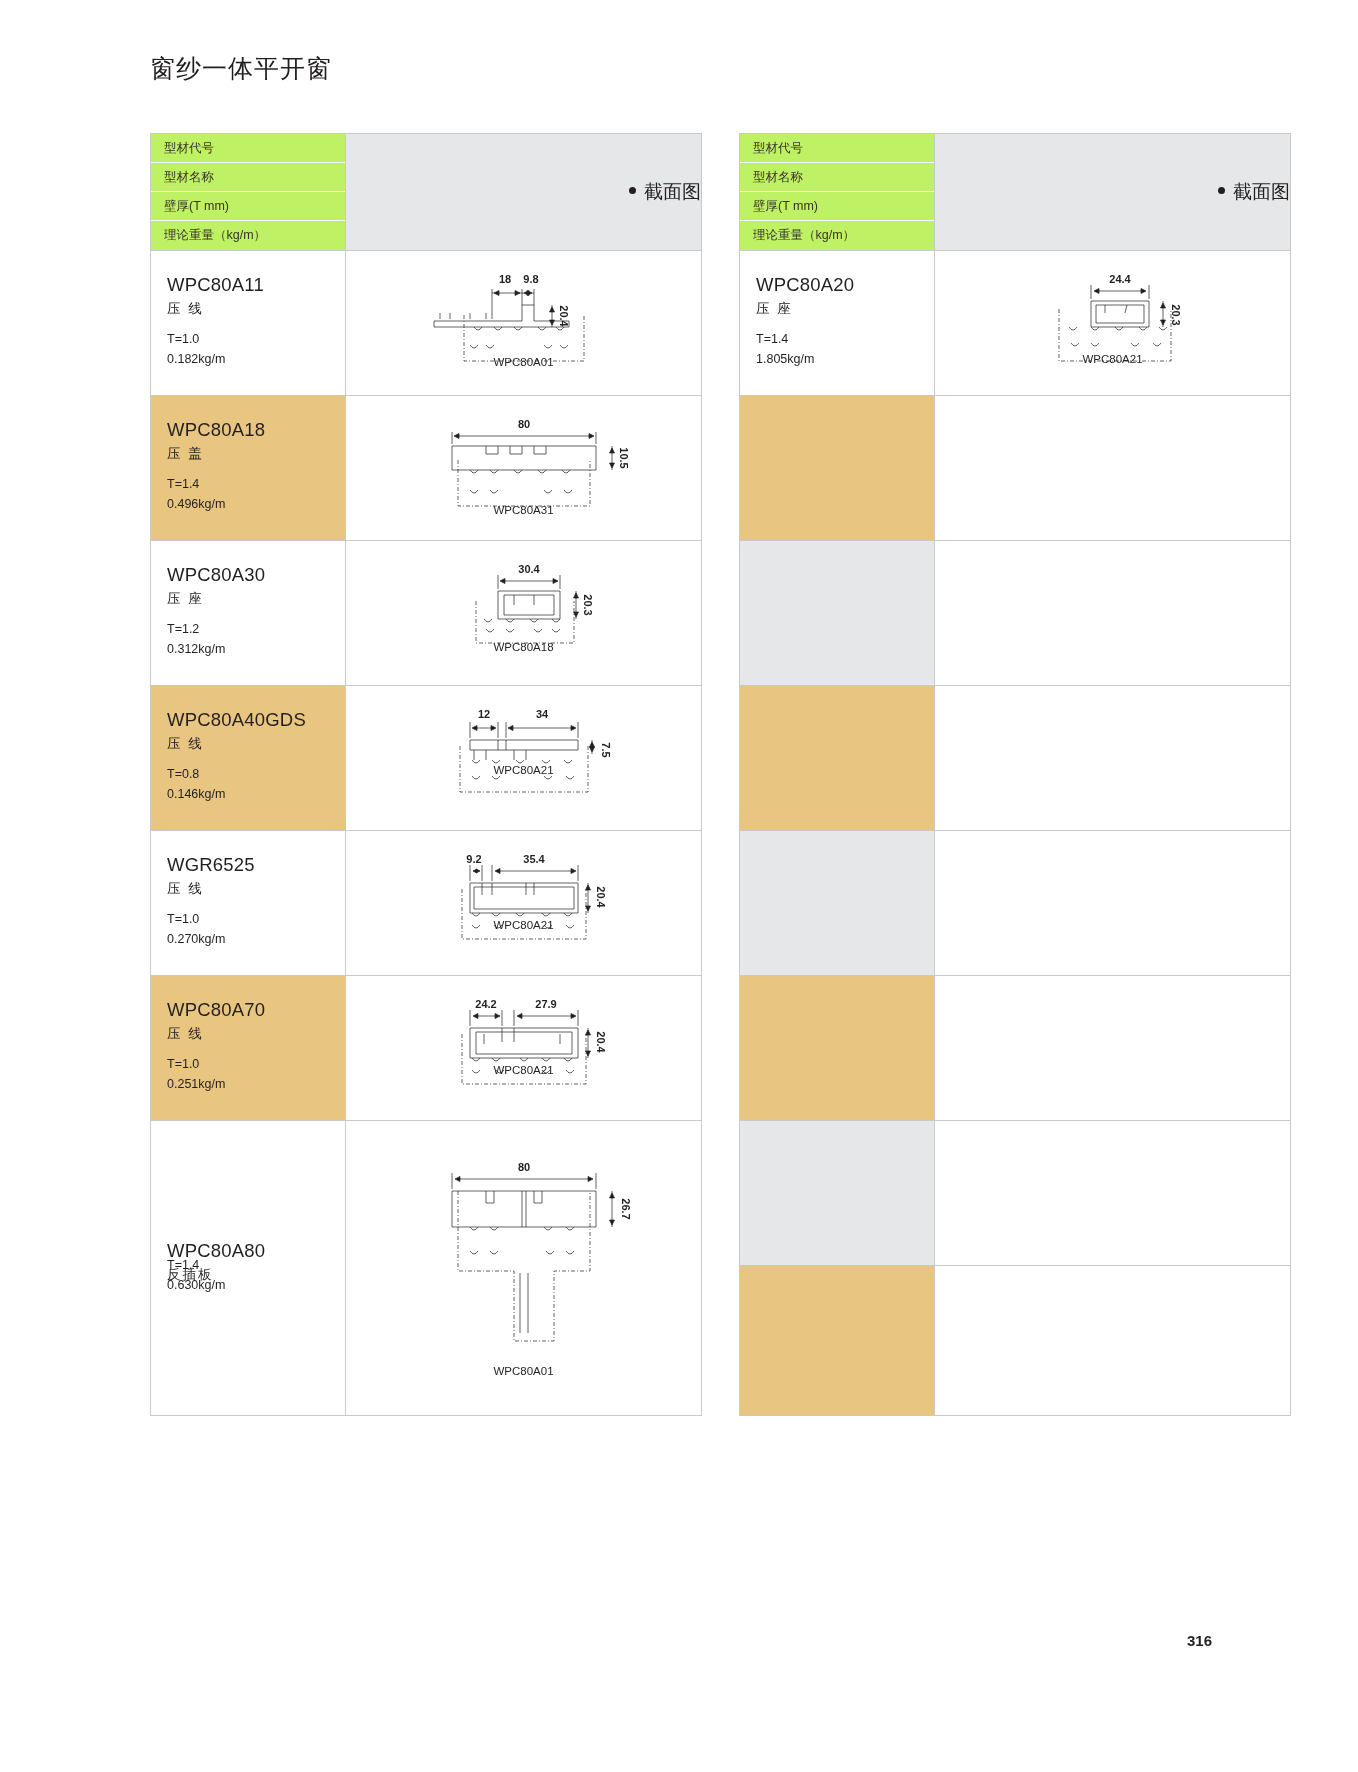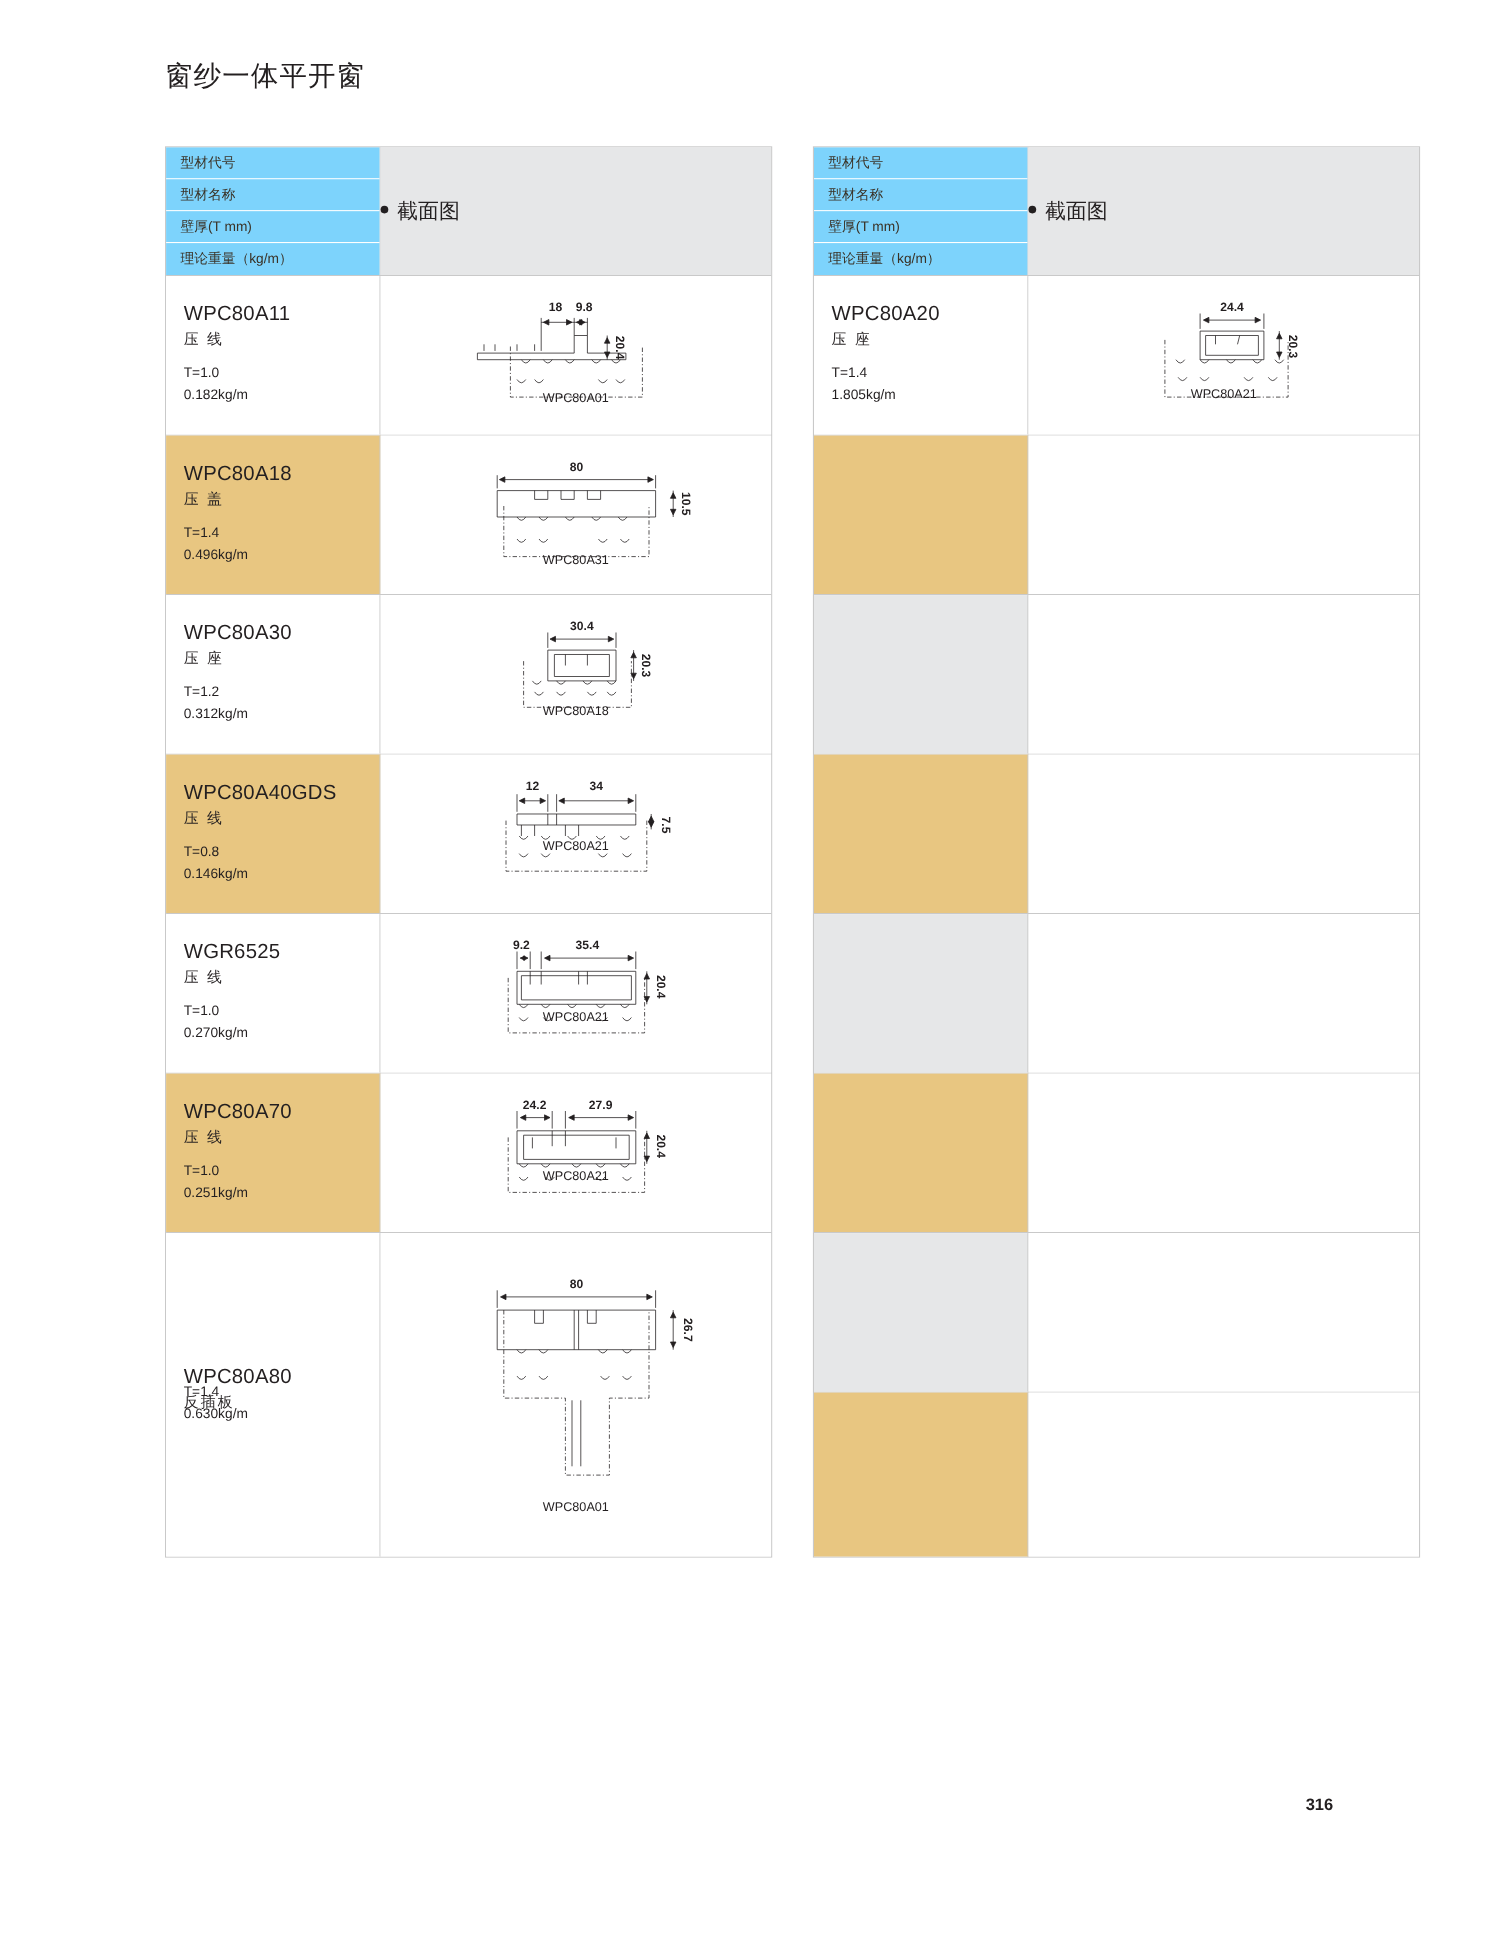--- a/index.html
+++ b/index.html
@@ -64,35 +64,35 @@
     height: 116px;
   }
   .thead-left {
     width: 195px;
     box-sizing: border-box;
     border-right: 1px solid #c9c9c9;
   }
   .thead-left .hrow {
     height: 29px;
     box-sizing: border-box;
-    background: #7dd3fc;
+    background: #bef264;
     border-bottom: 1px solid #ffffff;
     display: flex;
     align-items: center;
     padding-left: 13px;
     font-size: 12.5px;
     color: #3a3226;
   }
   .thead-left .hrow:last-child { border-bottom: none; }
   .thead-right {
     flex: 1;
     background: #e6e7e8;
     display: flex;
     align-items: center;
-    justify-content: flex-start;
+    justify-content: flex-end;
     font-size: 19px;
     color: #231f20;
   }
   .bullet {
     display: inline-block;
     width: 7px;
     height: 7px;
     border-radius: 50%;
     background: #231f20;
     margin-right: 8px;

